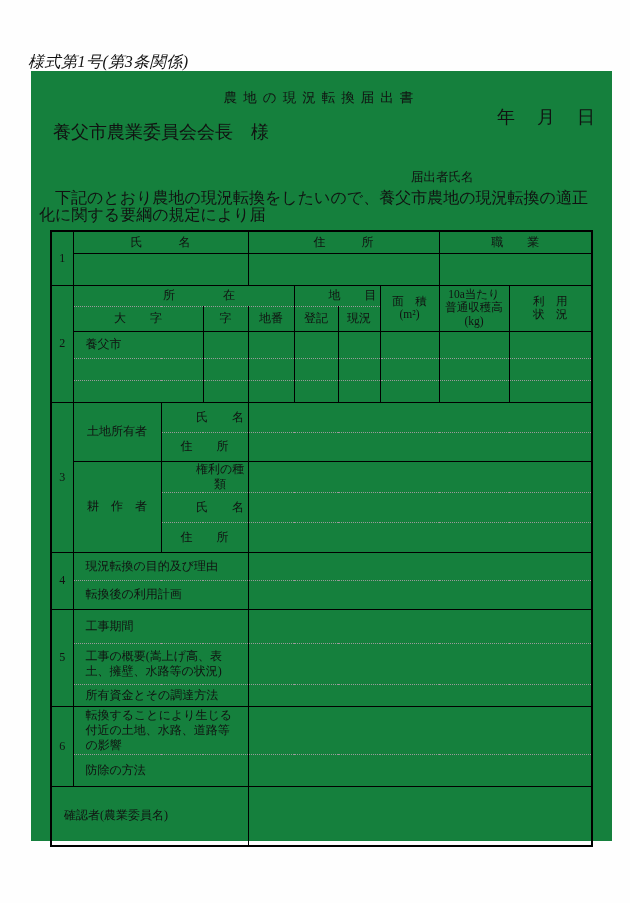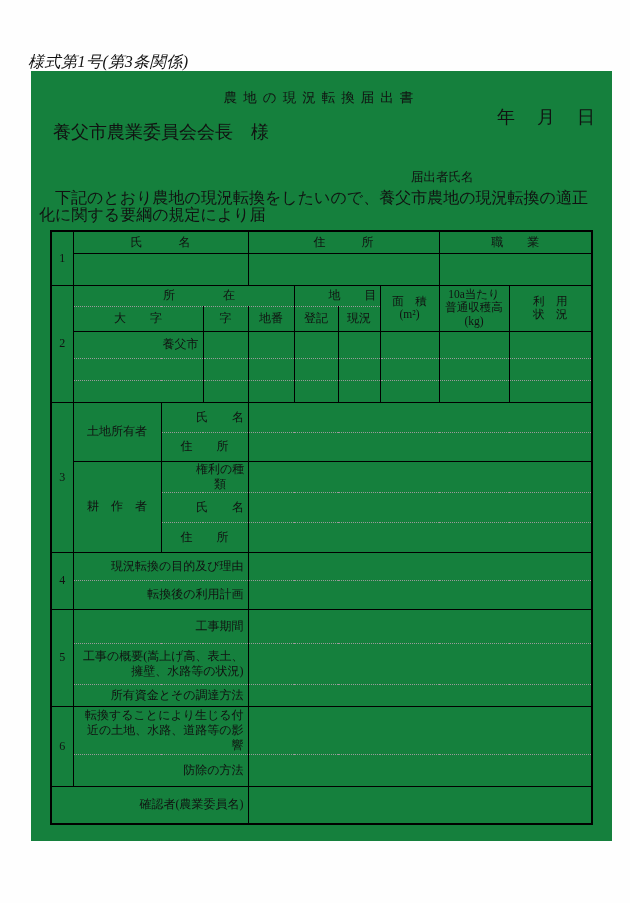--- a/index.html
+++ b/index.html
@@ -24,21 +24,21 @@
     font-size:12px;
   }
   td {
     border-left:1px solid #000;
     border-bottom:1px solid #000;
     text-align:center; vertical-align:middle;
     padding:0 2px; overflow:hidden;
     line-height:15px;
   }
   td.bd { border-bottom:1px dotted #9a9a9a;padding-left:33px; }
-  td.left { text-align:right; padding:1px 4px; }
+  td.left { text-align:left; padding:1px 12px; }
   td.small { font-size:11.5px; }
   .blk { display:block; line-height:13.5px; }
   td.num { font-size:12px; }
 </style>
 </head>
 <body>
 
 <div class="page">
 
   <div class="form-number">様式第1号(第3条関係)</div>
@@ -189,21 +189,21 @@
       <tr style="height:35px">
         <td rowspan="2" class="num">6</td>
         <td colspan="3" class="left bd">転換することにより生じる付近の土地、水路、道路等の影響</td>
         <td colspan="6" class="bd"></td>
       </tr>
       <tr style="height:32px">
         <td colspan="3" class="left">防除の方法</td>
         <td colspan="6"></td>
       </tr>
 
-      <tr style="height:38px">
+      <tr style="height:60px">
         <td colspan="4" class="left">確認者(農業委員名)</td>
         <td colspan="6"></td>
       </tr>
     </tbody>
       </table>
 
   </div>
 </div>
 
 </body></html>

